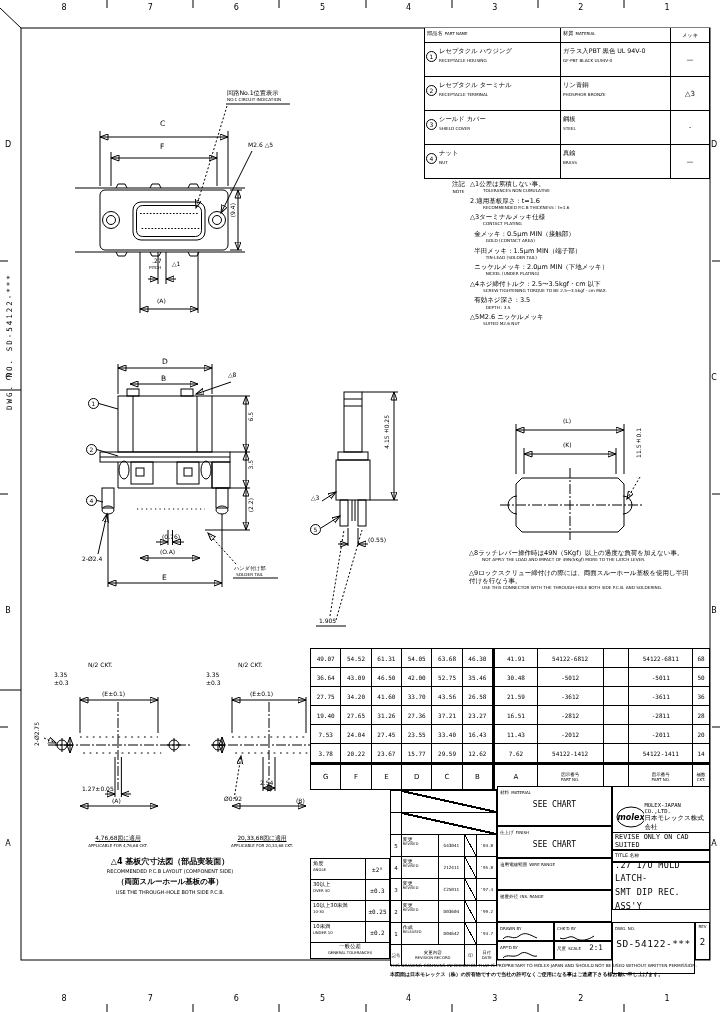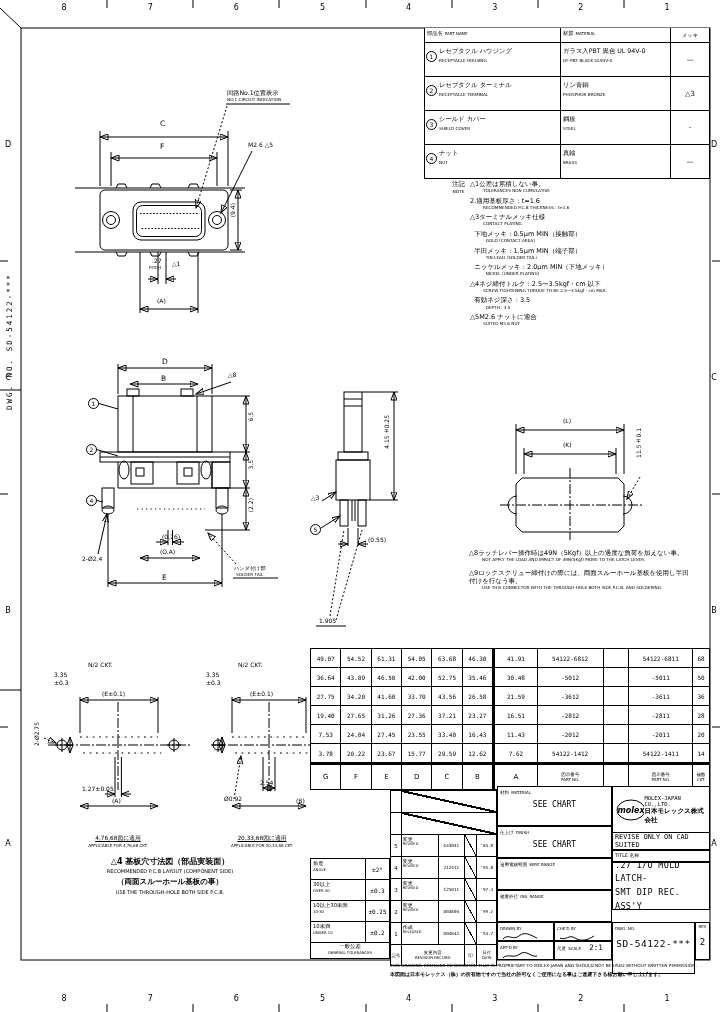--- a/index.html
+++ b/index.html
@@ -84,21 +84,21 @@
   .rev .da2{width:19px;display:flex;align-items:center;justify-content:center;font-size:4.2px;}
   .rev .hd{height:20px;border-bottom:none;}
   .rev .hd div{font-size:4.2px;display:flex;align-items:center;justify-content:center;flex-direction:column;}
   .slash{background:linear-gradient(to top right,transparent 47.5%,#000 47.5%,#000 52.5%,transparent 52.5%);}
   .spare{width:96px;}
   
   .tb{position:absolute;border:1px solid #000;box-sizing:border-box;background:#fff;z-index:2;padding:1px 2px;}
   .tb .cl{font-size:4.5px;} .tb .cle{font-size:4px;}
   .tb .val{text-align:center;font-size:8px;font-family:"DejaVu Sans Mono",monospace;margin-top:4px;}
   .logo-en{font-size:5.5px;font-family:"DejaVu Sans Mono",monospace;}
-  .logo-jp{font-size:6.5px;font-weight:bold;}
+  .logo-jp{font-size:6.5px;font-weight:normal;}
   .cadnote{display:flex;align-items:center;justify-content:center;font-size:6.8px;
            font-family:"DejaVu Sans Mono",monospace;}
   .ttl{display:flex;flex-direction:column;align-items:center;justify-content:center;}
   .ttl div{font-size:8.5px;font-family:"DejaVu Sans Mono",monospace;letter-spacing:0.3px;line-height:1.6;}
   .dwg .v{font-size:9.5px;font-family:"DejaVu Sans Mono",monospace;text-align:center;margin-top:6px;letter-spacing:0.5px;}
   .revc{display:flex;flex-direction:column;align-items:center;}
   .revc .v{font-size:9px;font-family:"DejaVu Sans Mono",monospace;margin-top:8px;}
   .disc{position:absolute;left:390px;z-index:2;white-space:nowrap;}
   .appcap{position:absolute;text-align:center;z-index:3;}
   .appcap .jp{font-size:5.8px;text-decoration:underline;} .appcap .en{font-size:4px;}
@@ -435,21 +435,21 @@
         <div class="ni-jp"><span class="mk">2.</span><span>適用基板厚さ : t=1.6</span></div>
         <div class="ni-en">RECOMMENDED P.C.B THICKNESS : t=1.6</div>
       </div>
 
       <div class="ni">
         <div class="ni-jp"><span class="mk">△3</span><span>ターミナルメッキ仕様</span></div>
         <div class="ni-en">CONTACT PLATING</div>
       </div>
 
       <div class="ni">
-        <div class="ni-jp"><span class="mk"></span><span>  下地メッキ : 0.5μm MIN（接触部）</span></div>
+        <div class="ni-jp"><span class="mk"></span><span>  金メッキ : 0.5μm MIN（接触部）</span></div>
         <div class="ni-en">  GOLD (CONTACT AREA)</div>
       </div>
 
       <div class="ni">
         <div class="ni-jp"><span class="mk"></span><span>  半田メッキ : 1.5μm MIN（端子部）</span></div>
         <div class="ni-en">  TIN-LEAD (SOLDER TAIL)</div>
       </div>
 
       <div class="ni">
         <div class="ni-jp"><span class="mk"></span><span>  ニッケルメッキ : 2.0μm MIN（下地メッキ）</span></div>
@@ -460,21 +460,21 @@
         <div class="ni-jp"><span class="mk">△4</span><span>ネジ締付トルク : 2.5〜3.5kgf・cm 以下</span></div>
         <div class="ni-en">SCREW TIGHTENING TORQUE TO BE 2.5〜3.5kgf・cm MAX.</div>
       </div>
 
       <div class="ni">
         <div class="ni-jp"><span class="mk"></span><span>  有効ネジ深さ : 3.5</span></div>
         <div class="ni-en">  DEPTH : 3.5</div>
       </div>
 
       <div class="ni">
-        <div class="ni-jp"><span class="mk">△5</span><span>M2.6 ナットに適合</span></div>
+        <div class="ni-jp"><span class="mk">△5</span><span>M2.6 ニッケルメッキ</span></div>
         <div class="ni-en">SUITED M2.6 NUT</div>
       </div>
 
     </div>
   <div class="warn">
 
       <div class="ni">
         <div class="ni-jp"><span class="mk">△8</span><span>ラッチレバー操作時は49N（5Kgf）以上の過度な負荷を加えない事。</span></div>
         <div class="ni-en">NOT APPLY THE LOAD AND IMPACT OF 49N(5Kgf) MORE TO THE LATCH LEVER.</div>
       </div>
@@ -780,21 +780,21 @@
           <span style="font-size:3.8px;">DATE</span>
         </div>
     </div>
   </div>
 
   <div class="tb" style="left:497px;top:786px;width:115px;height:40px;">
     <span class="cl">材料</span>
     <span class="cle">MATERIAL</span>
     <div class="val">SEE CHART</div>
   </div>
-  <div class="tb" style="left:612px;top:786px;width:98px;height:48px;display:flex;align-items:center;">
+  <div class="tb" style="left:612px;top:786px;width:98px;height:48px;display:flex;align-items:flex-end;">
     <svg width="34" height="30">
       <ellipse cx="16" cy="15" rx="14" ry="10" fill="none" stroke="#000"></ellipse>
       <text x="16" y="18" text-anchor="middle" font-size="8" font-style="italic" font-weight="bold" font-family="DejaVu Sans, sans-serif" fill="#000" stroke="none">molex</text>
     </svg>
     <div>
       <div class="logo-en">MOLEX-JAPAN CO.,LTD.</div>
       <div class="logo-jp">日本モレックス株式会社</div>
     </div>
   </div>
   <div class="tb cadnote" style="left:612px;top:832px;width:98px;height:18px;">REVISE ONLY ON CAD SUITED</div>

